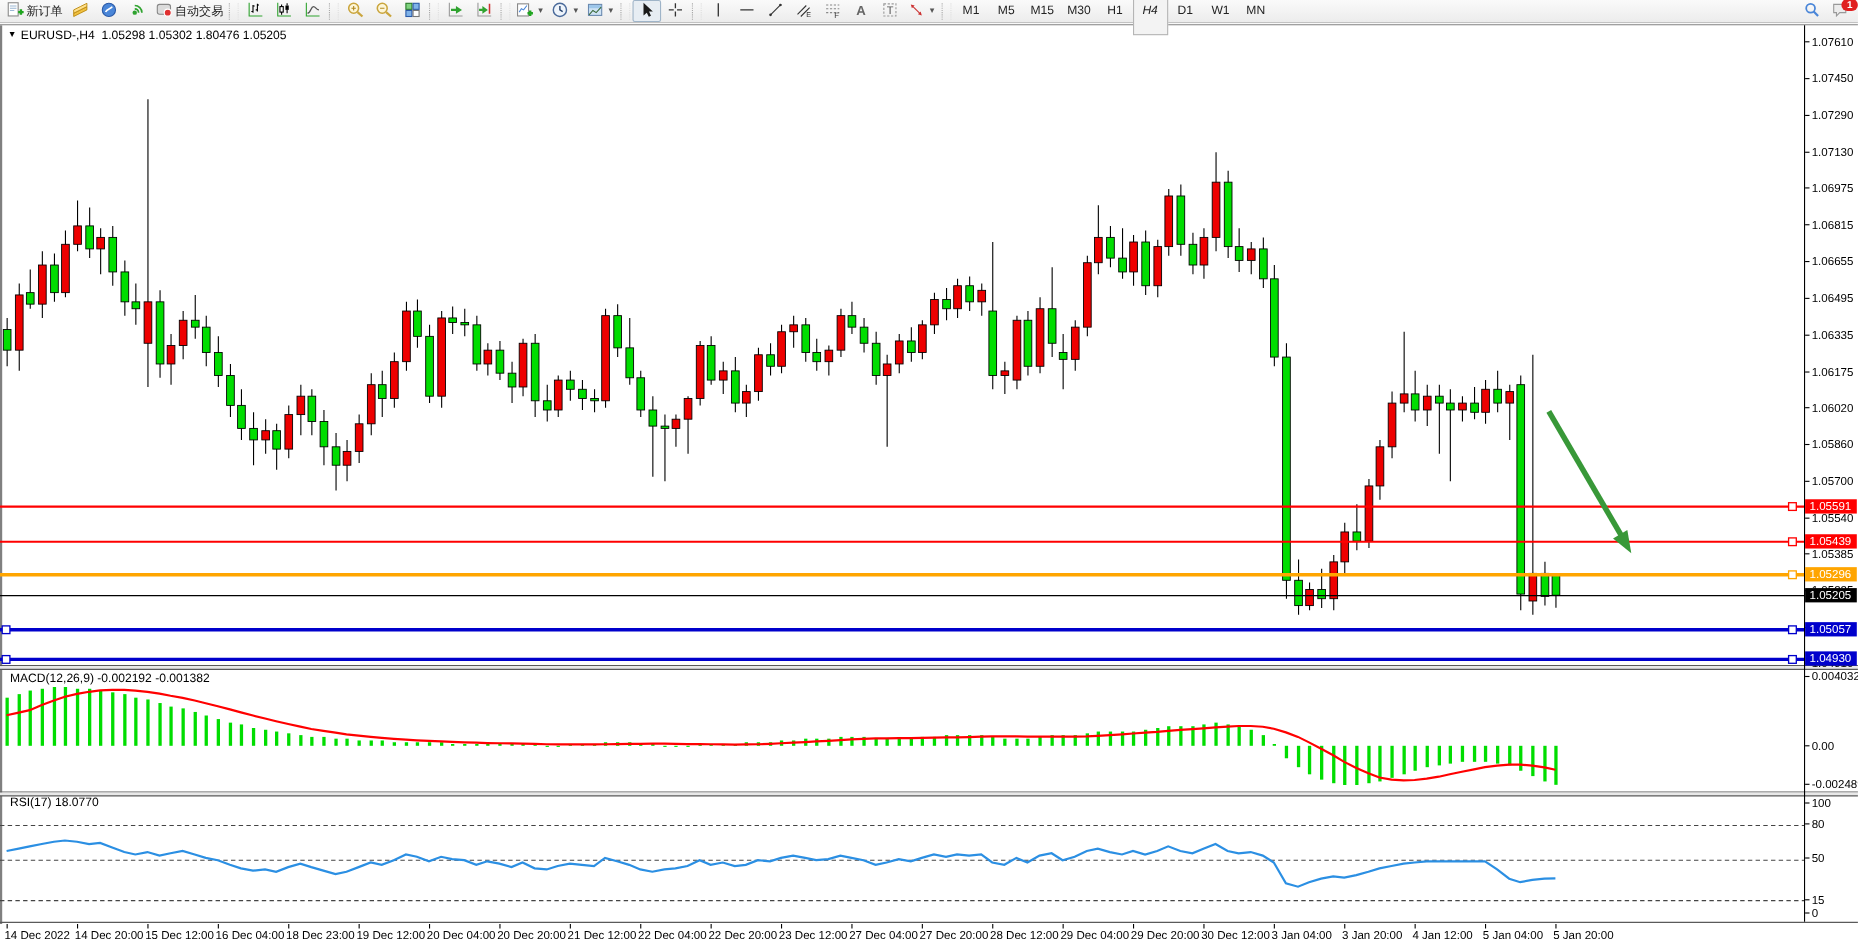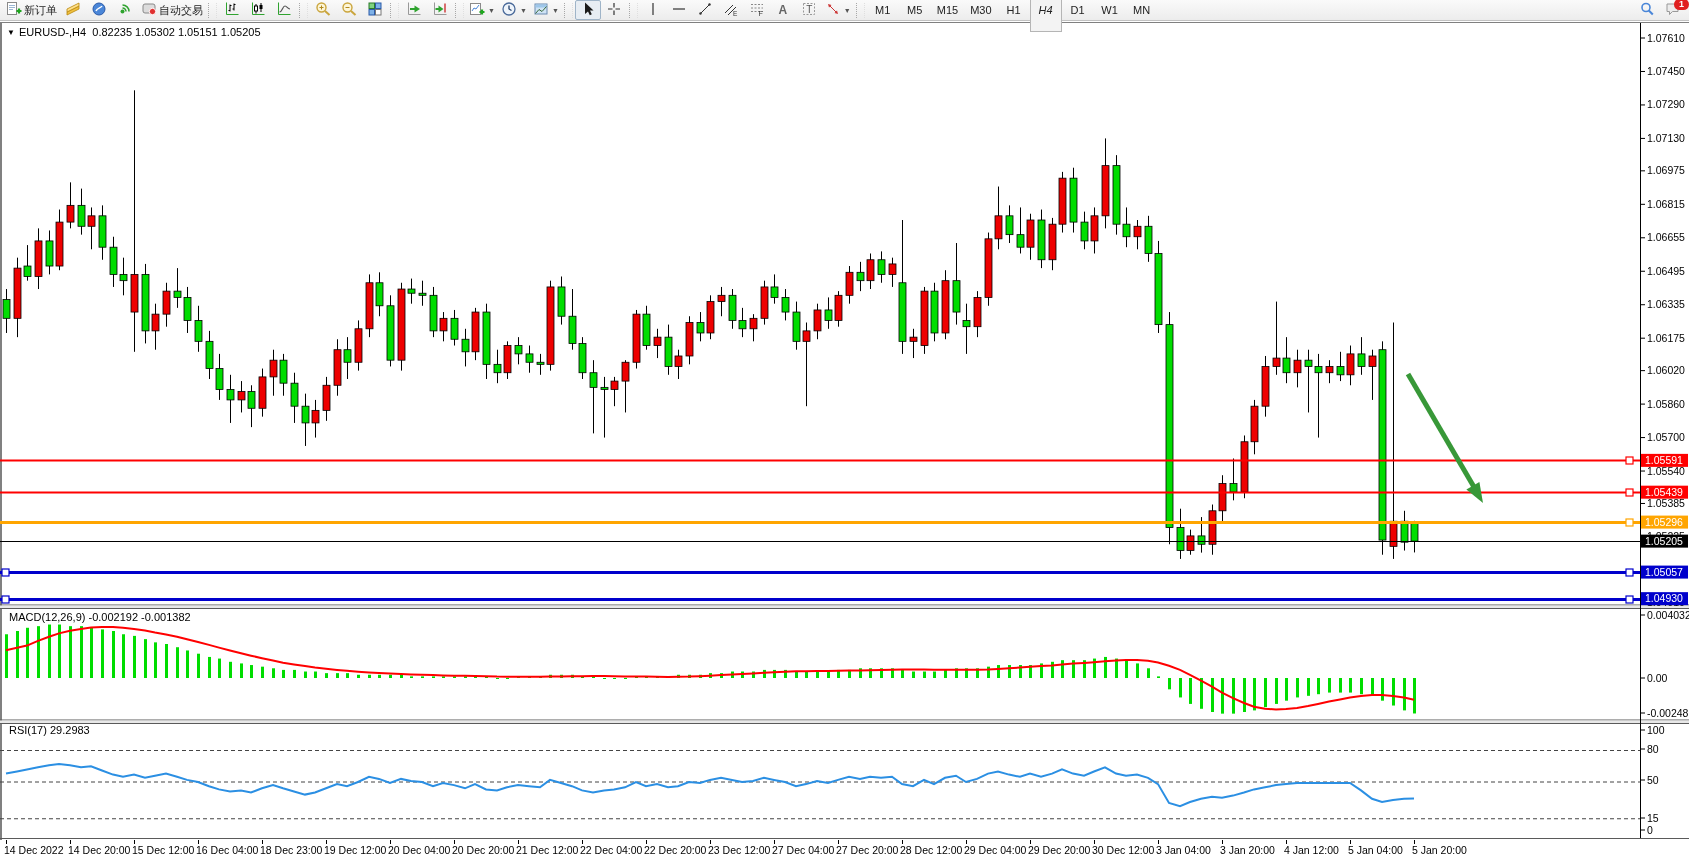--- a/index.html
+++ b/index.html
@@ -803,16 +803,16 @@
           <text x="1220" y="853" font-size="10.5" fill="#000">3 Jan 20:00</text>
           <line x1="1286.5" y1="839" x2="1286.5" y2="843" stroke="#000"></line>
           <text x="1284" y="853" font-size="10.5" fill="#000">4 Jan 12:00</text>
           <line x1="1350.5" y1="839" x2="1350.5" y2="843" stroke="#000"></line>
           <text x="1348" y="853" font-size="10.5" fill="#000">5 Jan 04:00</text>
           <line x1="1414.5" y1="839" x2="1414.5" y2="843" stroke="#000"></line>
           <text x="1412" y="853" font-size="10.5" fill="#000">5 Jan 20:00</text>
         </g>
       </g>
     </svg>
-  <div class="overlay" id="chart-title"><span class="tri">▼</span><span>EURUSD-,H4</span>&nbsp;&nbsp;<span>0.82235 1.05302 1.05151 1.05205</span></div>
+  <div class="overlay" id="chart-title"><span class="tri">▼</span><span>EURUSD-,H4</span>&nbsp;&nbsp;<span>1.05298 1.05302 1.80476 1.05205</span></div>
   <div class="overlay" id="macd-label"><span>MACD(12,26,9)</span> <span>-0.002192 -0.001382</span></div>
-  <div class="overlay" id="rsi-label"><span>RSI(17)</span> <span>29.2983</span></div>
+  <div class="overlay" id="rsi-label"><span>RSI(17)</span> <span>18.0770</span></div>
 </div>
 
 </body></html>

